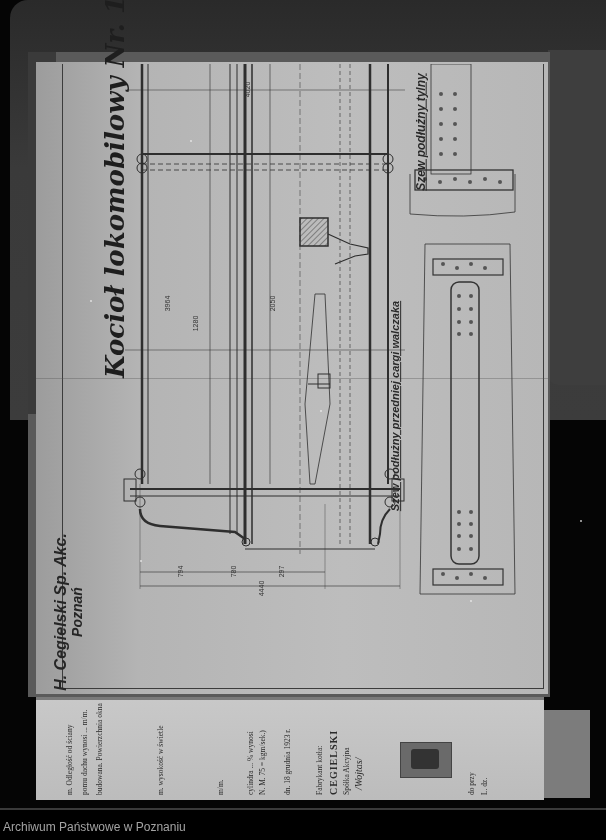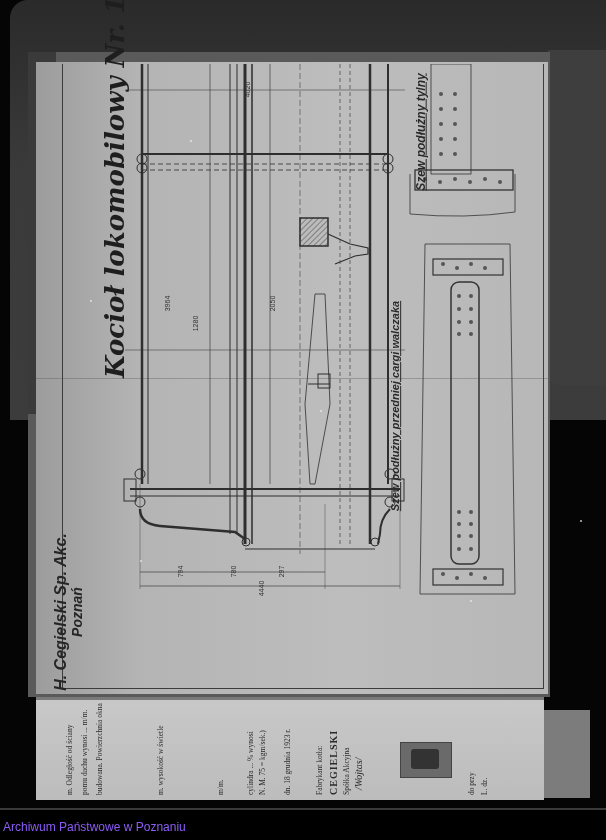--- a/index.html
+++ b/index.html
@@ -19,21 +19,21 @@
   .drawing { position:absolute; left:110px; top:64px; width:300px; height:540px; }
   .detail-title { position:absolute; font-style:italic; font-weight:bold; font-size:12px; color:#2a2a2a; white-space:nowrap; transform:rotate(-90deg); text-decoration:underline; }
   .dim { position:absolute; font-size:7px; color:#333; transform:rotate(-90deg); white-space:nowrap; }
   .form { position:absolute; left:36px; top:697px; width:508px; height:100px; background:linear-gradient(180deg,#c8c8c8,#bcbcbc); border-top:3px solid #7a7a7a; }
   .form-stub { position:absolute; left:544px; top:710px; width:46px; height:88px; background:#7c7c7c; }
   .form-text { position:absolute; font-size:7.5px; color:#2b2b2b; transform:rotate(-90deg); transform-origin:left top; white-space:nowrap; font-family:"Liberation Serif", serif; }
   .form-text.bold { font-weight:bold; font-size:10px; letter-spacing:1px; }
   .stamp { position:absolute; left:400px; top:742px; width:50px; height:34px; background:#6a6a6a; border:1px solid #444; }
   .stamp::before { content:""; position:absolute; left:10px; top:6px; width:28px; height:20px; background:#333; border-radius:3px; }
   .caption-bar { position:absolute; left:0; top:808px; width:606px; height:32px; background:#000; border-top:2px solid #3a3a3a; }
-  .caption { position:absolute; left:3px; top:10px; font-size:12px; color:#8b5cf6; font-family:"Liberation Sans", sans-serif; white-space:nowrap; }
+  .caption { position:absolute; left:3px; top:10px; font-size:12px; color:#a3a3a3; font-family:"Liberation Sans", sans-serif; white-space:nowrap; }
   .speck { position:absolute; width:2px; height:2px; background:#eee; border-radius:50%; opacity:.8; }
 </style>
 </head>
 <body>
 
 <div class="scan">
   <div class="folder"></div>
   <div class="folder-right"></div>
   <div class="sheet-back"></div>
   <div class="sheet-back-left"></div>

